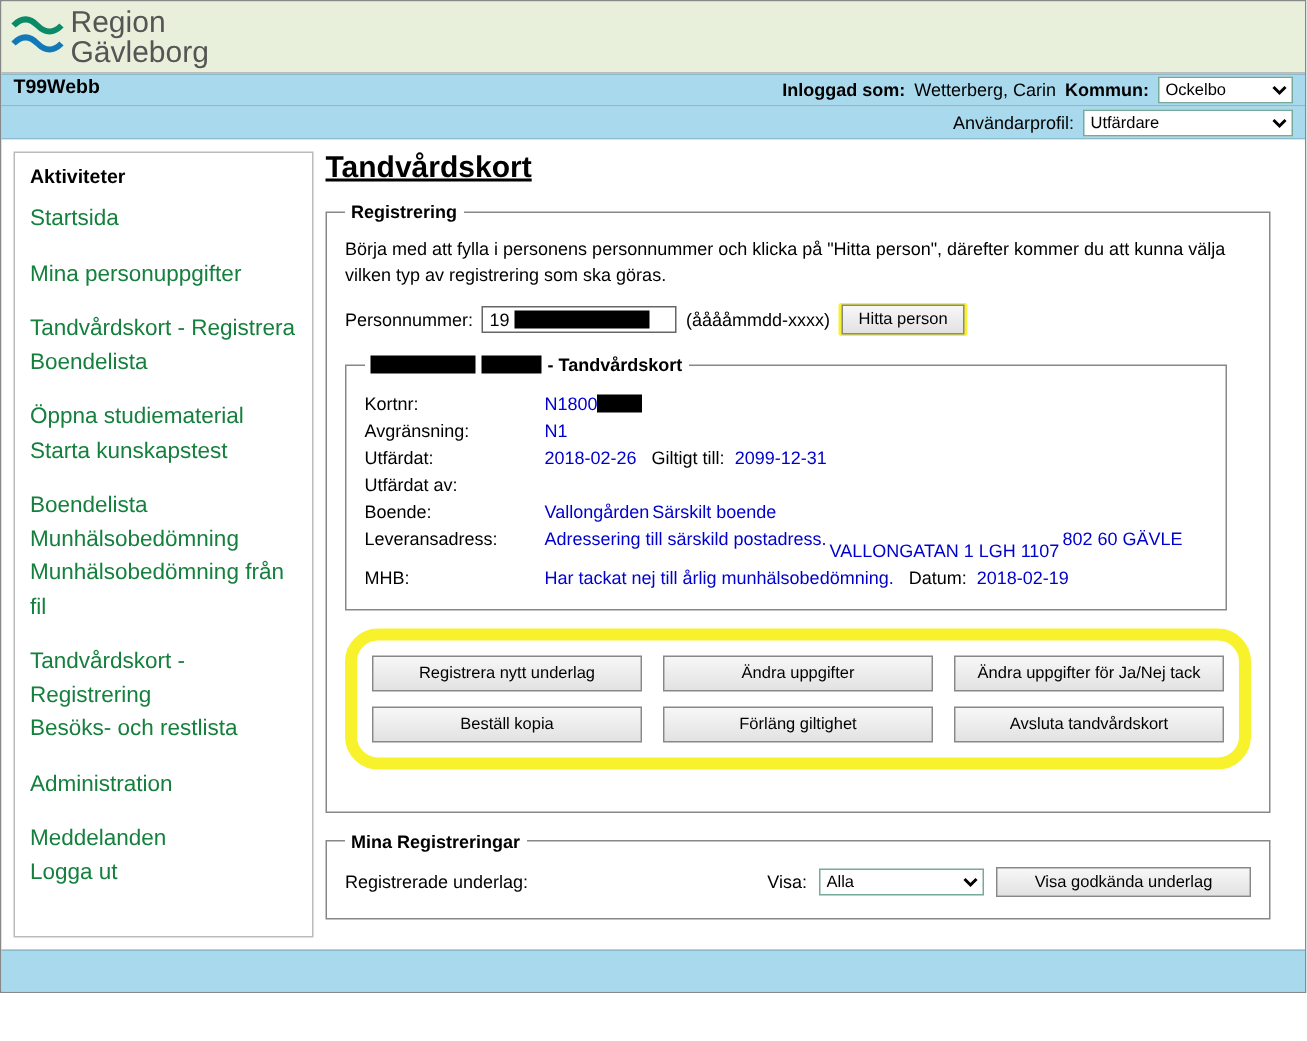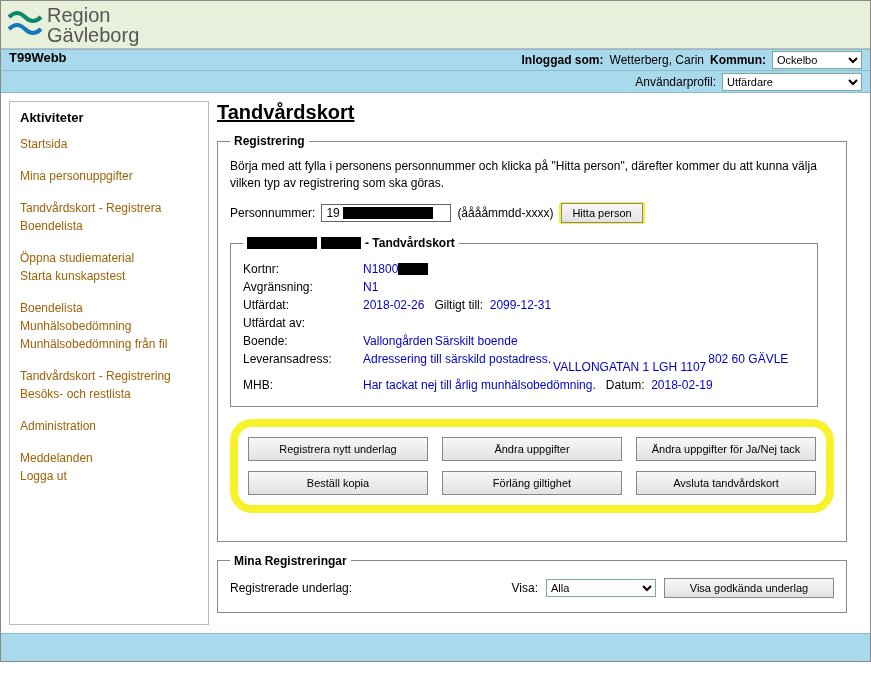--- a/index.html
+++ b/index.html
@@ -11,21 +11,21 @@
   .status-bar1 { background:#a9d9ec; border-top:1px solid #8abacb; border-bottom:1px solid #8abacb; height:22px; display:flex; padding:0 8px; }
   .status-bar1 .appname { font-weight:bold; font-size:13px; }
   .status-bar1 .right { margin-left:auto; display:flex; align-items:center; gap:6px; }
   .status-bar1 .lbl { font-weight:bold; font-size:12px; }
   .status-bar2 { background:#a9d9ec; border-bottom:1px solid #8abacb; height:22px; display:flex; align-items:center; padding:0 8px;justify-content:center; }
   .status-bar2 .right { margin-left:auto; display:flex; align-items:center; gap:6px; }
   select { font-size:11px; height:18px; border:1px solid #7a9; background:#fff; }
   .body-wrap { display:flex; gap:8px; padding:8px; background:#fff; }
   .sidebar { width:200px; min-width:200px; border:1px solid #bbb; padding:8px 10px; }
   .sidebar h3 { margin:0 0 10px 0; font-size:13px; font-weight:bold; color:#000; }
-  .sidebar a { color:#a16207; text-decoration:none; font-size:12px; display:block; line-height:1.5; }
+  .sidebar a { color:#15803d; text-decoration:none; font-size:15px; display:block; line-height:1.5; }
   .sidebar .group { margin-bottom:14px; }
   .main { flex:1; }
   .page-title { font-size:20px; font-weight:bold; text-decoration:underline; margin:0 0 10px 0; }
   fieldset { border:1px solid #888; margin:0 16px 12px 0; padding:10px 12px 14px 12px; position:relative; }
   legend { font-weight:bold; font-size:12px; padding:0 4px; }
   .instr { font-size:12px; margin:0 0 10px 0; line-height:1.4; }
   .personnr-row { display:flex; align-items:center; gap:6px; margin-bottom:12px; }
   .personnr-row input[type=text] { width:130px; height:18px; font-size:12px; padding:0 4px; border:1px solid #666; }
   .hint { font-size:12px; }
   .btn { font-size:11px; background:linear-gradient(#f7f7f7,#e2e2e2); border:1px solid #888; padding:2px 10px; cursor:pointer; min-height:20px; }

